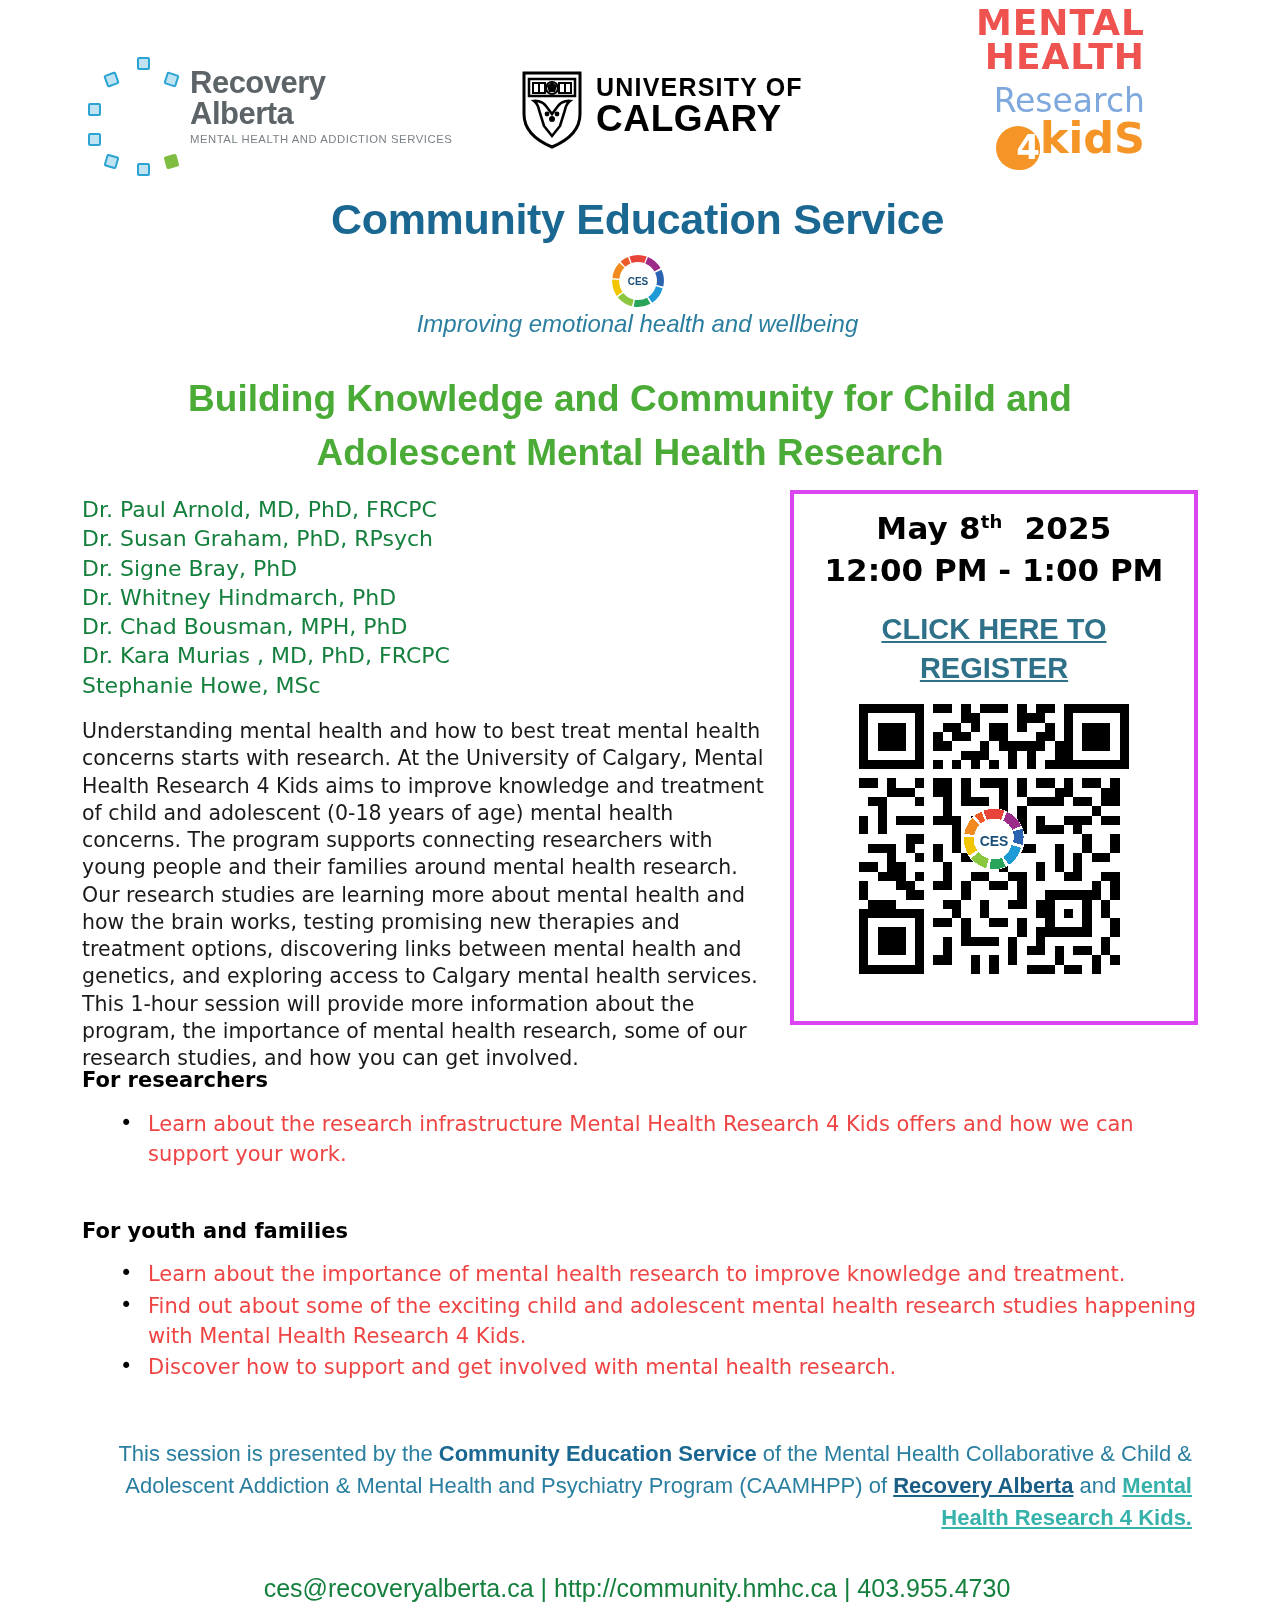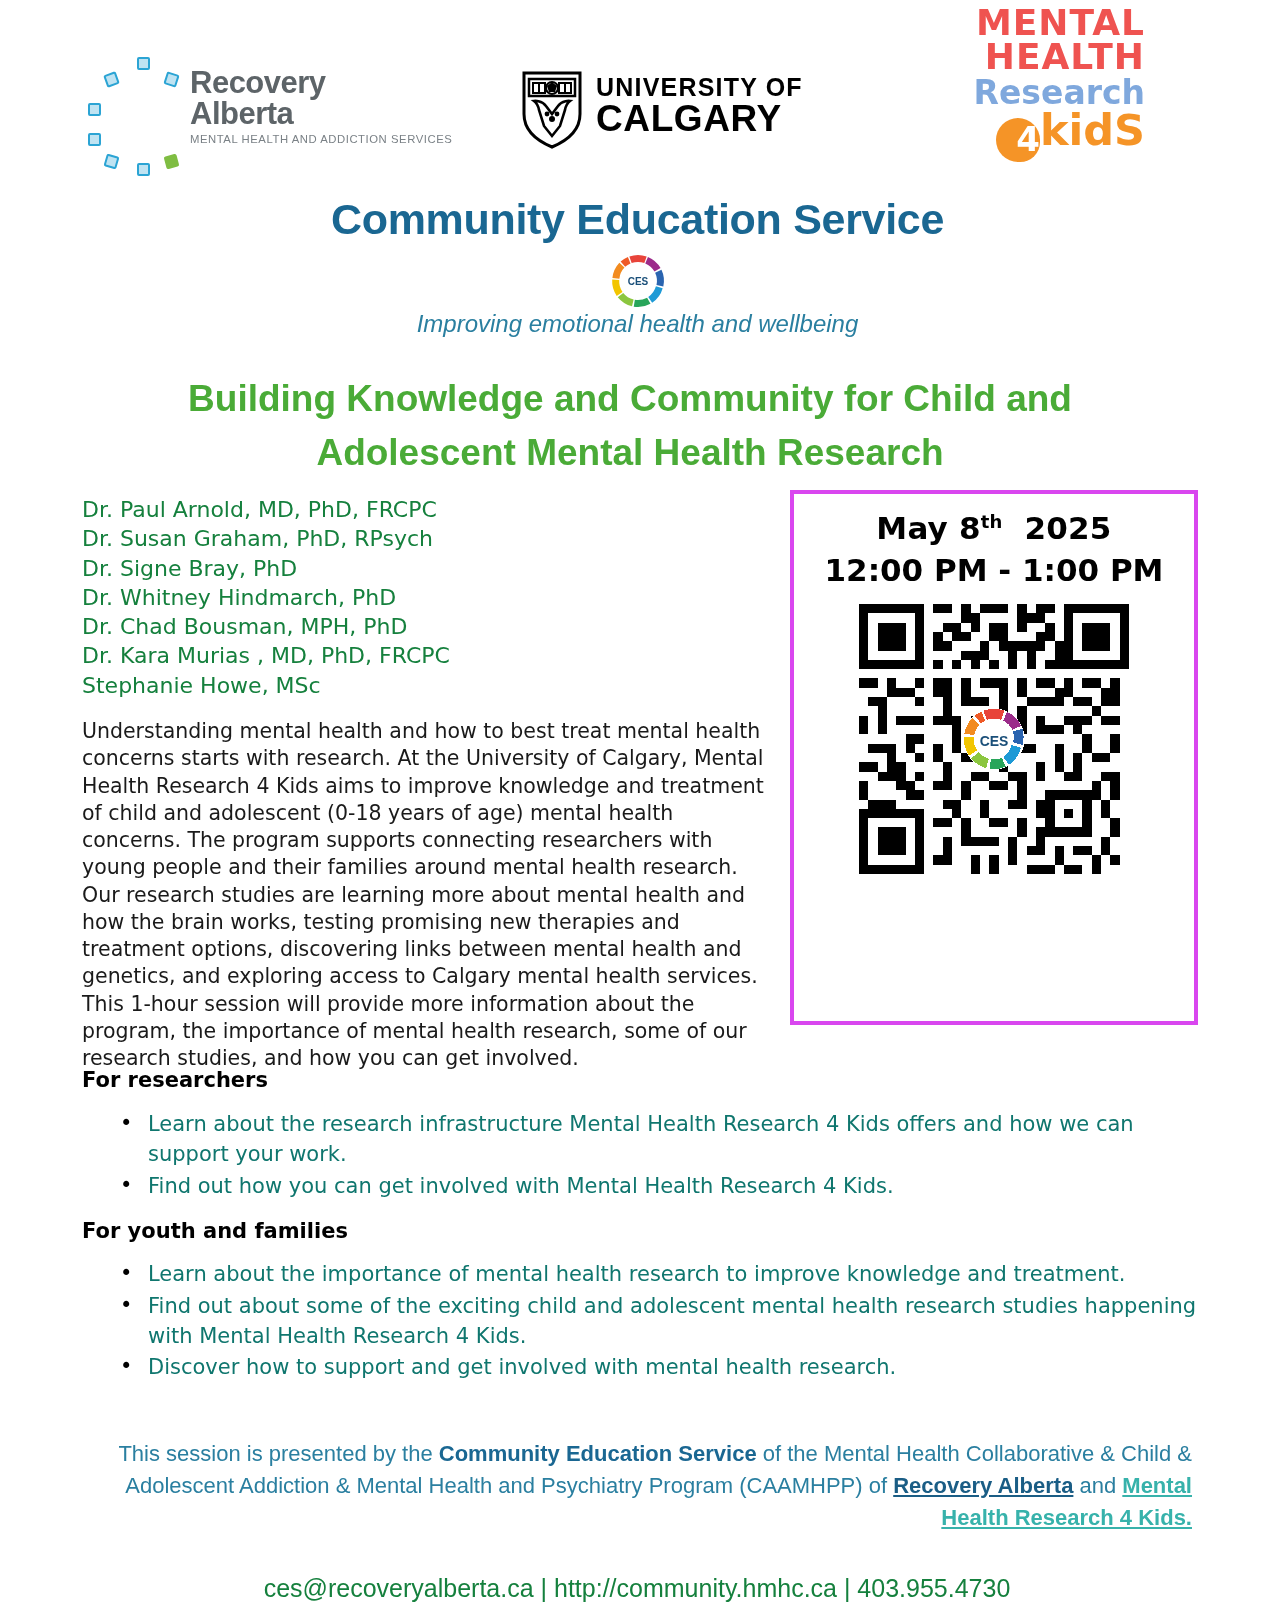--- a/index.html
+++ b/index.html
@@ -83,22 +83,22 @@
     width: 215px;
     height: 155px;
     text-align: right;
   }
   .mhr-l1, .mhr-l2 {
     font-size: 36px; font-weight: bold; color: #ef5350;
     letter-spacing: 1px; line-height: 0.95;
     font-family: "DejaVu Sans", sans-serif;
   }
   .mhr-l3 {
-    font-size: 33px; font-weight: bold; color: #7fa8dd;
-    line-height: 1.05; margin-top: 2px;
+    font-size: 33px; font-weight: normal; color: #7fa8dd;
+    line-height: 1.05; margin-top: 10px;
     font-family: "DejaVu Sans", sans-serif;
   }
   .mhr-l4 {
     font-size: 43px; font-weight: bold; color: #f59427;
     line-height: 1; margin-top: -2px;
     font-family: "DejaVu Sans", sans-serif;
     white-space: nowrap;
   }
   .mhr-4 {
     display: inline-block;
@@ -222,21 +222,21 @@
     position: absolute;
     left: 108px;
     width: 1090px;
     margin: 0;
     padding: 0 0 0 40px;
     list-style: none;
   }
   .sec-list li {
     position: relative;
     font-size: 21px;
-    color: #0f766e;
+    color: #ef4444;
     line-height: 1.42;
     margin-bottom: 2px;
     font-family: "DejaVu Sans", sans-serif;
   }
   .sec-list li::before {
     content: "\2022";
     position: absolute;
     left: -28px;
     top: -1px;
     font-size: 21px;
@@ -362,20 +362,24 @@
   <div class="presenter">Dr. Chad Bousman, MPH, PhD</div>
   <div class="presenter">Dr. Kara Murias , MD, PhD, FRCPC</div>
   <div class="presenter">Stephanie Howe, MSc</div>
 </div>
 
 <div class="description">Understanding mental health and how to best treat mental health concerns starts with research. At the University of Calgary, Mental Health Research 4 Kids aims to improve knowledge and treatment of child and adolescent (0-18 years of age) mental health concerns. The program supports connecting researchers with young people and their families around mental health research. Our research studies are learning more about mental health and how the brain works, testing promising new therapies and treatment options, discovering links between mental health and genetics, and exploring access to Calgary mental health services. This 1-hour session will provide more information about the program, the importance of mental health research, some of our research studies, and how you can get involved.</div>
 
 <div class="info-box">
   <div class="ib-date"><span>May 8</span><sup>th</sup>&nbsp; <span>2025</span></div>
   <div class="ib-time">12:00 PM  -  1:00 PM</div>
+  <div class="ib-register">
+    <span>CLICK HERE TO</span><br>
+    <span>REGISTER</span>
+  </div>
   <div class="qr-wrap">
     <svg width="270" height="270" viewBox="0 0 29 29" shape-rendering="crispEdges">
       <rect width="29" height="29" fill="#fff"></rect>
       <g fill="#000">
 
         <rect x="0" y="0" width="7" height="1"></rect>
           <rect x="0" y="6" width="7" height="1"></rect>
         <rect x="0" y="0" width="1" height="7"></rect>
           <rect x="6" y="0" width="1" height="7"></rect>
         <rect x="2" y="2" width="3" height="3"></rect>
@@ -540,21 +544,20 @@
         <path d="M -1.75 -2.1 A 2.72 2.72 0 0 1 -1.15 -2.45" stroke="#ef5a26"></path>
       </g>
       <text x="14.5" y="15.3" text-anchor="middle" font-size="1.5" font-weight="bold" fill="#1a4f79" font-family="Liberation Sans, sans-serif">CES</text>
     </svg>
   </div>
 </div>
 
 <div class="sec-heading" id="researchers-heading">For researchers</div>
 <ul class="sec-list" id="researchers-list">
   <li>Learn about the research infrastructure Mental Health Research 4 Kids offers and how we can support your work.</li>
-  <li>Find out how you can get involved with Mental Health Research 4 Kids.</li>
 </ul>
 
 <div class="sec-heading" id="families-heading">For youth and families</div>
 <ul class="sec-list" id="families-list">
   <li>Learn about the importance of mental health research to improve knowledge and treatment.</li>
   <li>Find out about some of the exciting child and adolescent mental health research studies happening with Mental Health Research 4 Kids.</li>
   <li>Discover how to support and get involved with mental health research.</li>
 </ul>
 
 <div class="footer"><span>This session is presented by the </span><b>Community Education Service</b><span> of the Mental Health Collaborative &amp; Child &amp; Adolescent Addiction &amp; Mental Health and Psychiatry Program (CAAMHPP) of </span><span class="lnk-ra">Recovery Alberta</span><span> and </span><span class="lnk-mhr">Mental Health Research 4 Kids.</span></div>

